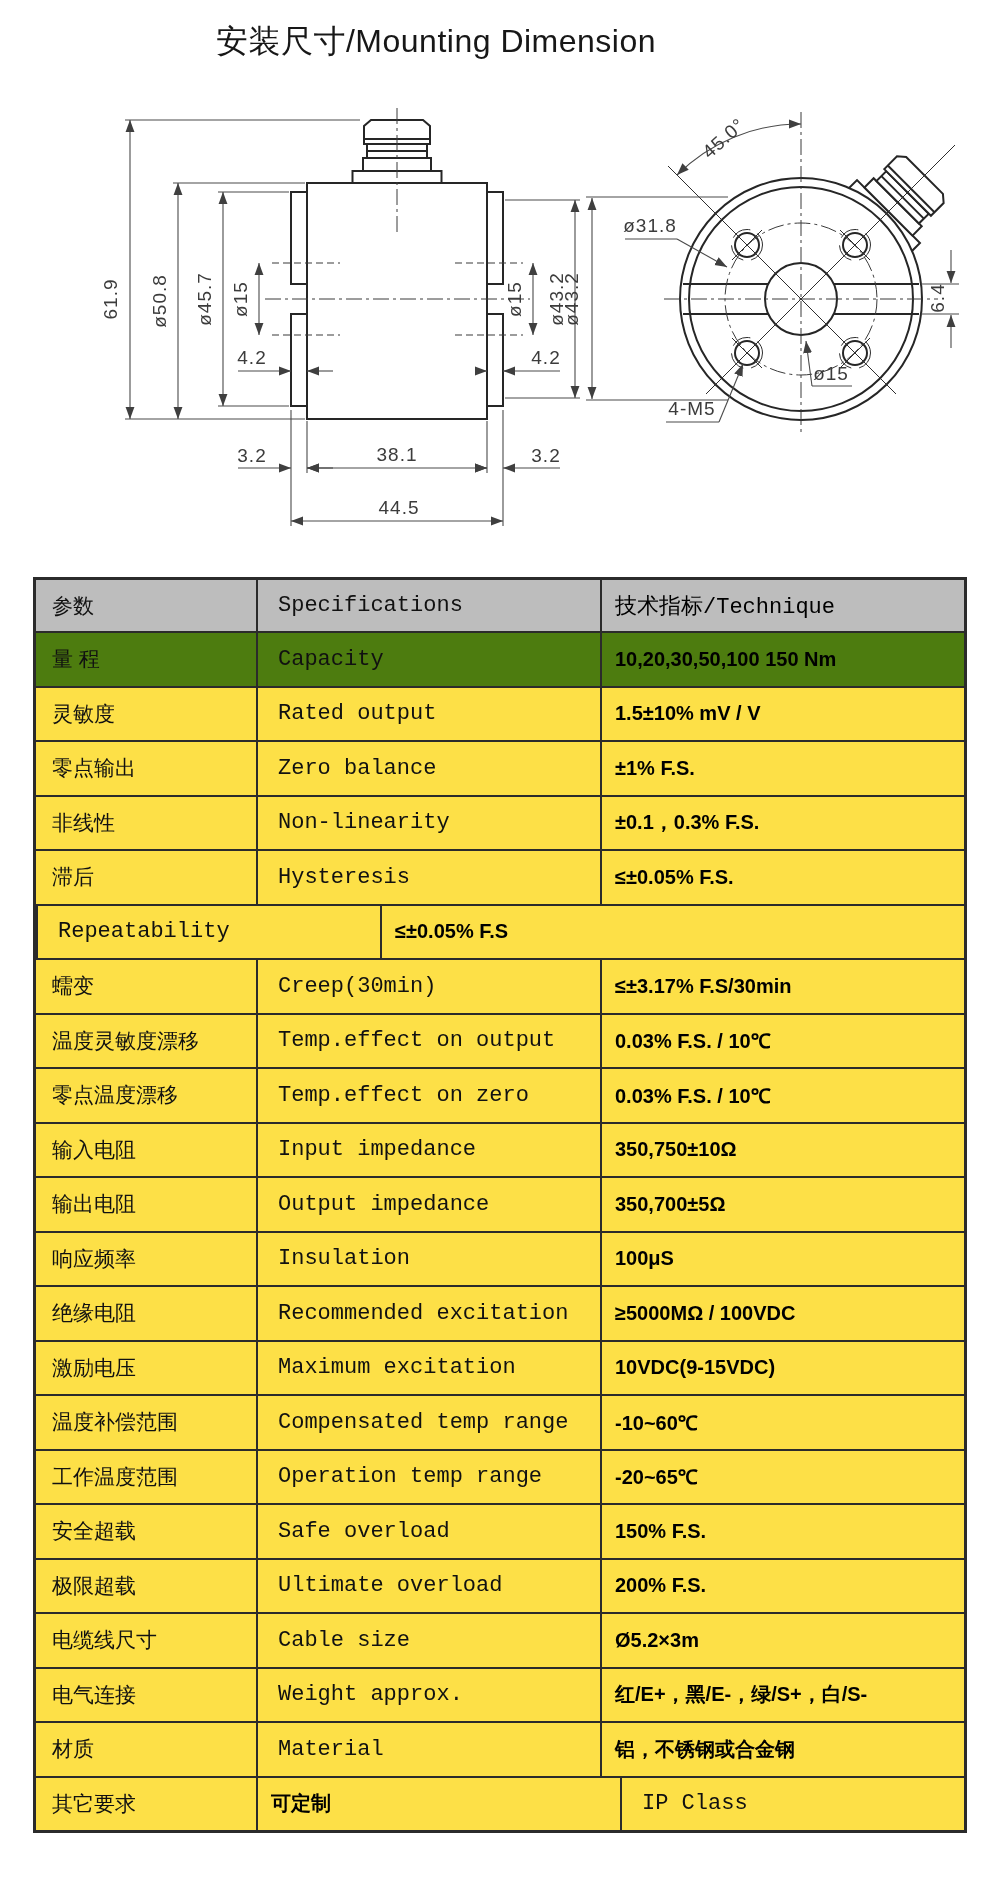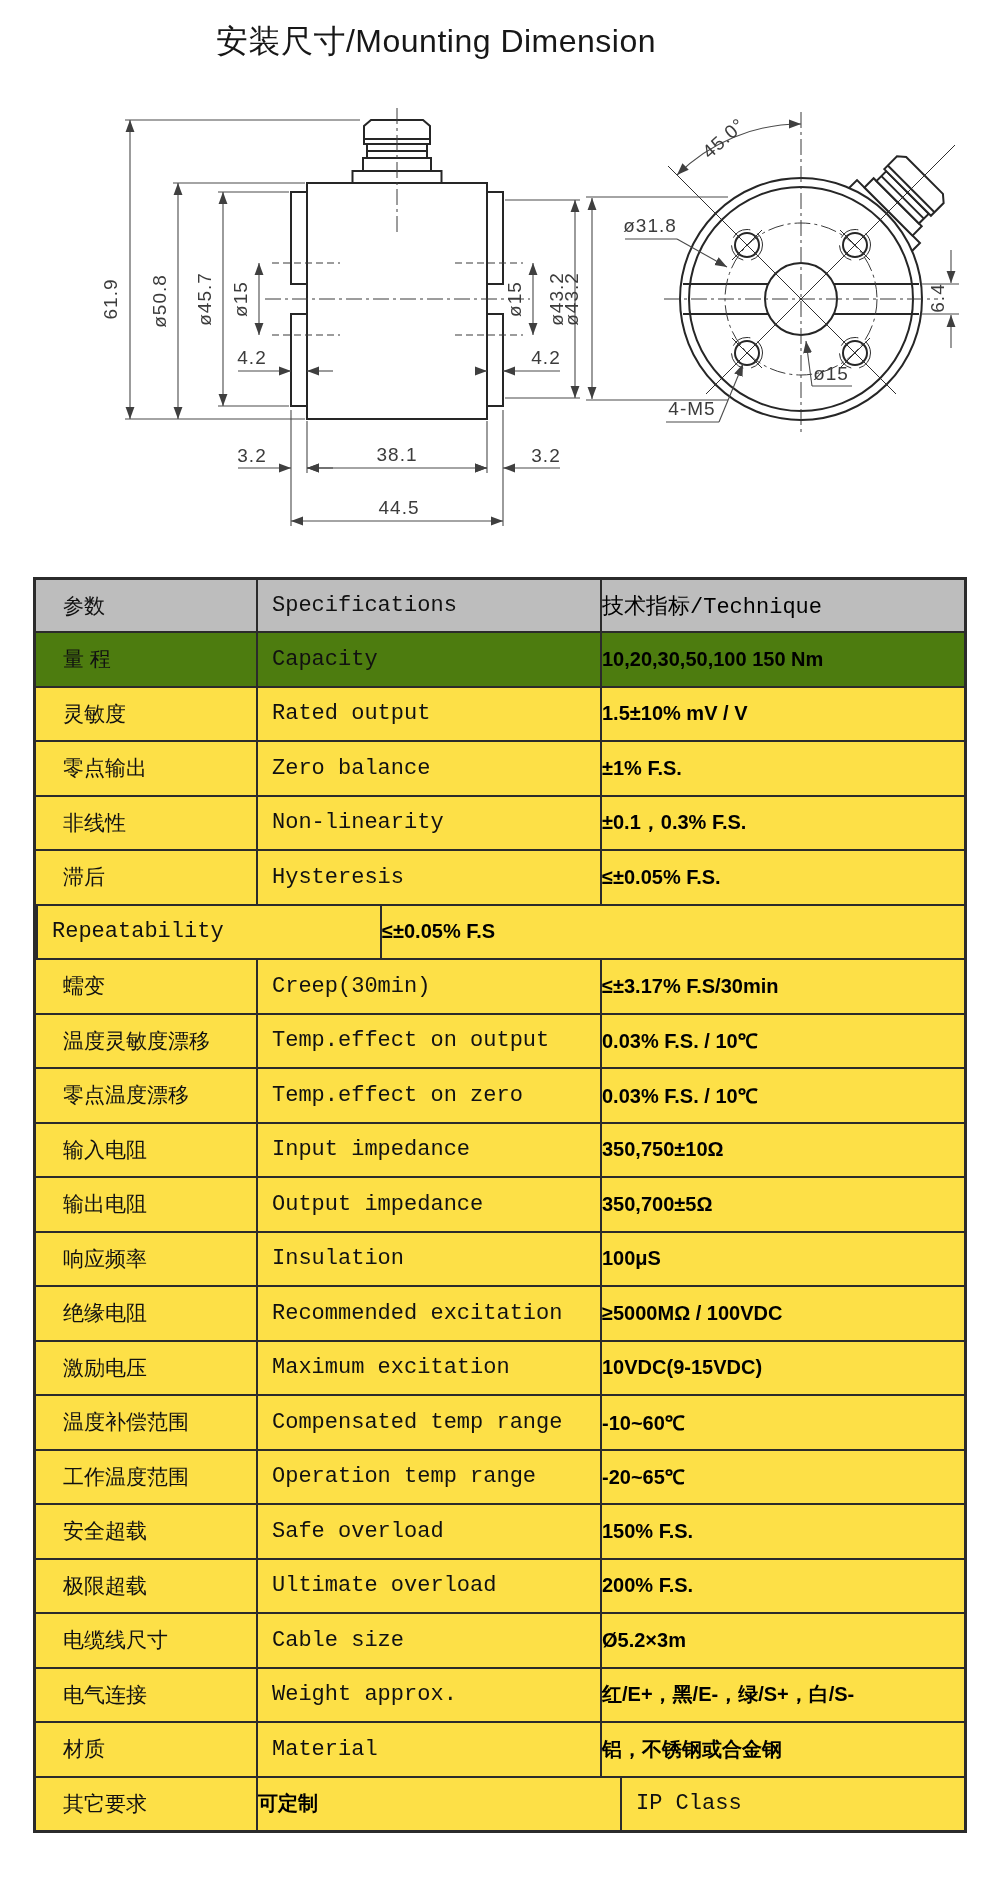--- a/index.html
+++ b/index.html
@@ -19,24 +19,24 @@
   .drawing text{font-family:"Liberation Sans","DejaVu Sans",sans-serif;font-size:19px;
                 fill:#3c3c3c;letter-spacing:1px;}
 
   
   .spec-table{position:absolute;left:33px;top:577px;width:928px;border:3px solid #2b2b2b;
               background:#fff;}
   .t-header{display:flex;height:51px;background:#bdbdbd;}
   .t-row{display:flex;height:52.5px;background:#fde047;border-top:2px solid #2b2b2b;}
   .t-row.first{background:#4d7c0f;text-align:center;}
   .cell{display:flex;align-items:center;box-sizing:border-box;color:#111;}
-  .c1{width:220px;padding-left:27px;font-size:21px;}
-  .c2{width:344px;padding-left:14px;border-left:2px solid #2b2b2b;
+  .c1{width:220px;padding-left:16px;font-size:21px;}
+  .c2{width:344px;padding-left:20px;border-left:2px solid #2b2b2b;
       font-family:"Liberation Mono","DejaVu Sans Mono",monospace;font-size:22px;}
-  .c3{flex:1;padding-left:0;border-left:2px solid #2b2b2b;
+  .c3{flex:1;padding-left:13px;border-left:2px solid #2b2b2b;
       font-weight:700;font-size:20px;color:#000;}
   .t-header .c1{font-size:21px;}
   .t-header .c3{font-weight:400;font-family:"Liberation Mono","DejaVu Sans Mono",monospace;
                 font-size:22px;}
 </style>
 </head>
 <body>
 
 <div class="page">
 

